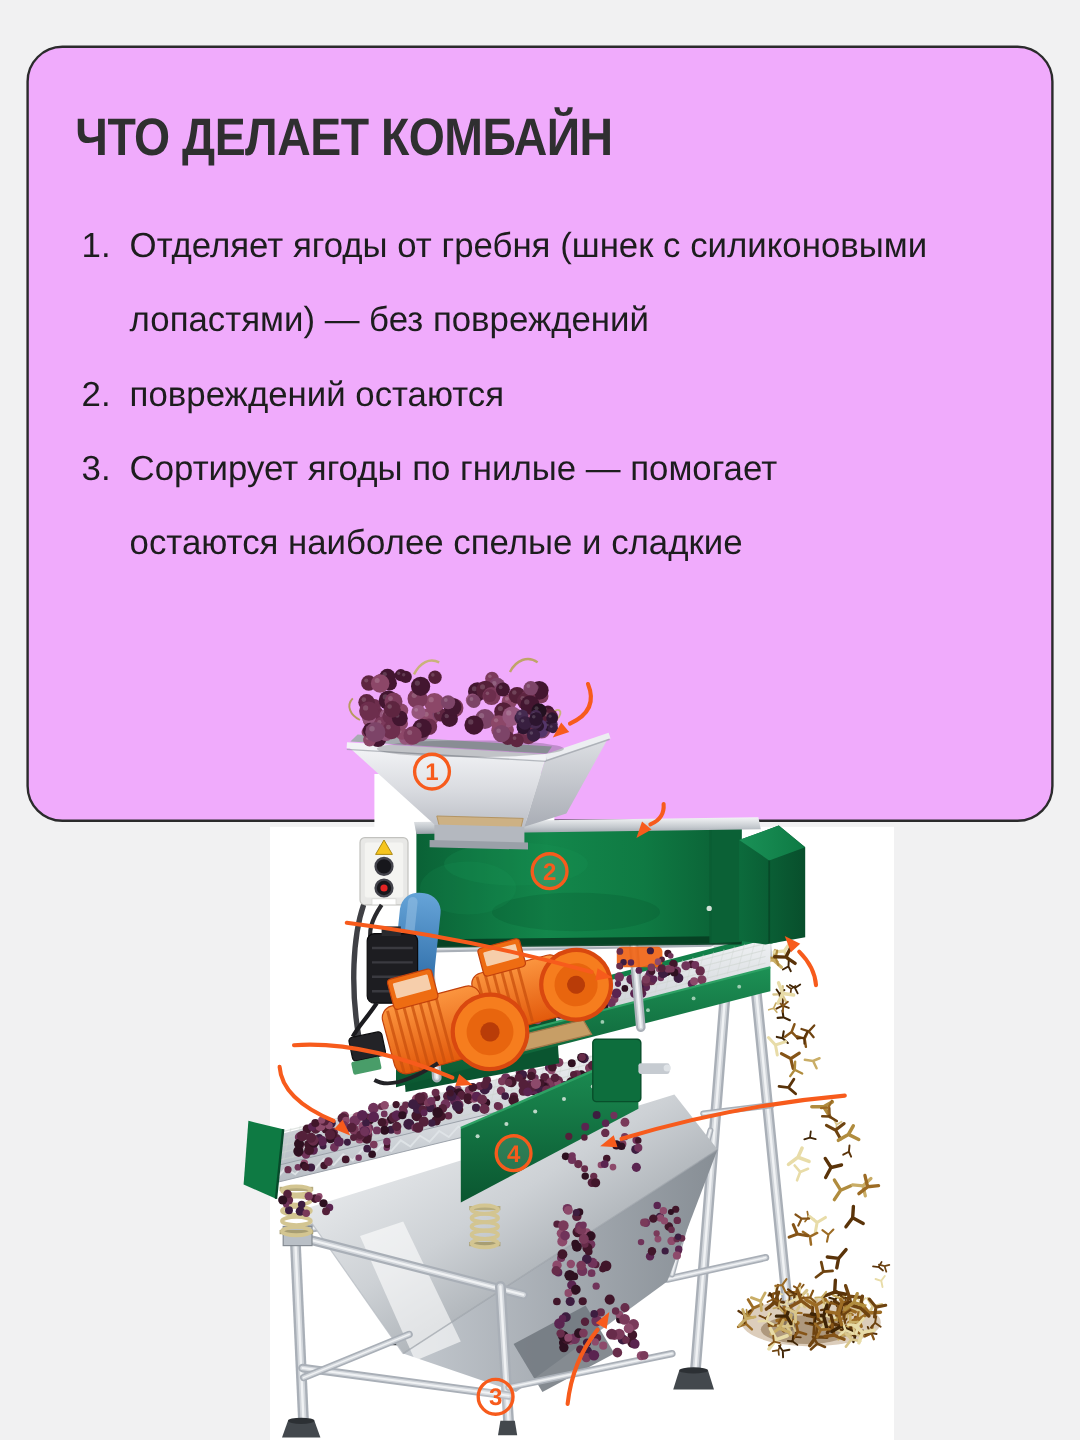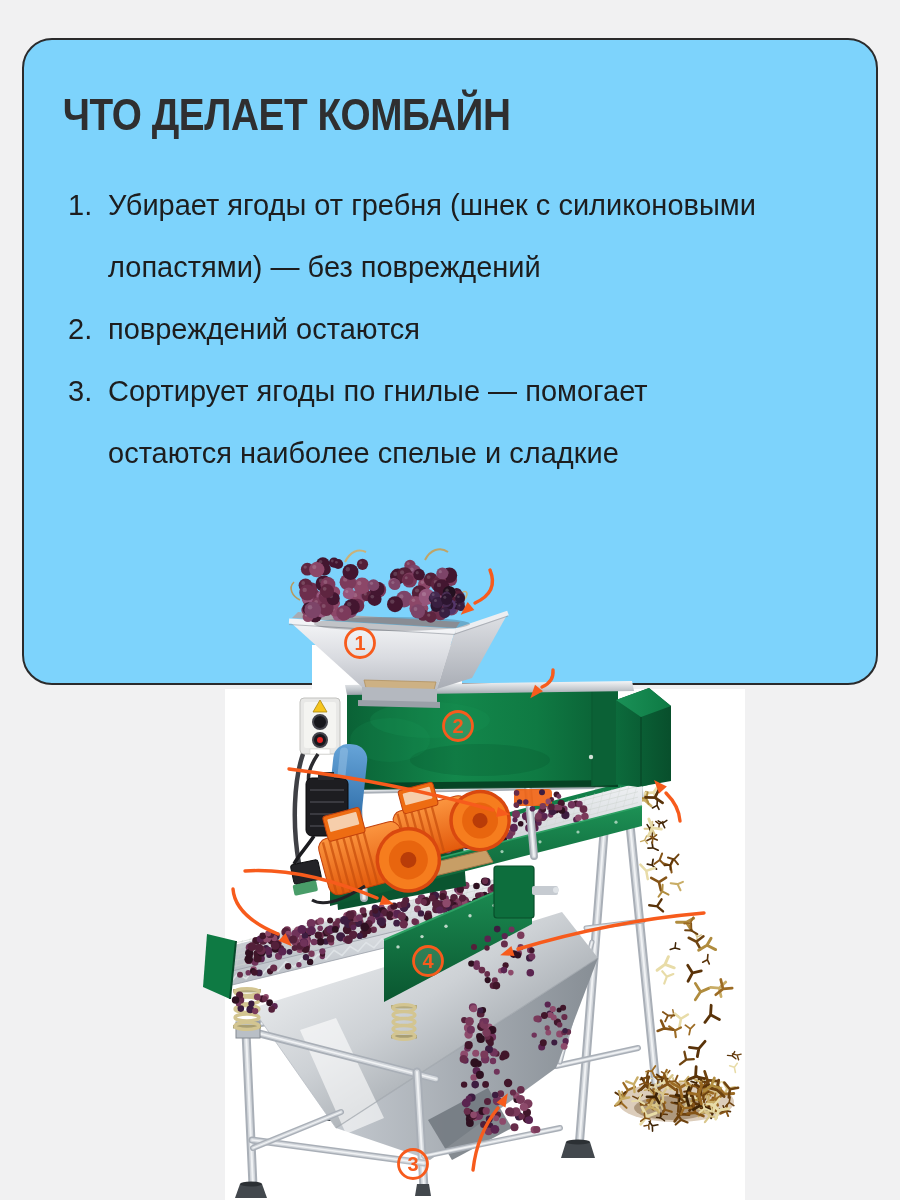--- a/index.html
+++ b/index.html
@@ -1,40 +1,40 @@
 <!DOCTYPE html>
 <html><head>
 <meta charset="utf-8">
 <style>
   html,body{margin:0;padding:0;}
   .page{position:relative;width:900px;height:1200px;background:#f1f1f2;overflow:hidden;
         font-family:"Liberation Sans",sans-serif;}
   .card{position:absolute;left:22px;top:38px;width:856px;height:647px;box-sizing:border-box;
-        border:2.4px solid #2b2b2c;border-radius:30px;background:#7dd3fc;}
+        border:2.4px solid #2b2b2c;border-radius:30px;background:#f0abfc;}
   .title{margin:0;padding:50px 44px 0 44px;font-size:44px;line-height:50px;font-weight:700;
          color:#2f2f30;letter-spacing:-0.5px;white-space:nowrap;
          transform:scaleX(.88);transform-origin:0 50%;}
   .list{margin:34px 0 0 0;padding:0 0 0 44px;list-style:none;}
   .item{display:flex;align-items:flex-start;color:#1d1d1e;font-size:29px;line-height:62px;}
   .num{width:40px;flex:none;}
   .ln{display:block;white-space:nowrap;}
   .figure{position:absolute;left:190px;top:545px;width:560px;height:655px;}
 </style>
 </head>
 <body>
 
 <div class="page">
 
   <section class="card">
     <h1 class="title">ЧТО ДЕЛАЕТ КОМБАЙН</h1>
     <ol class="list">
       <li class="item">
         <span class="num">1.</span>
         <span class="txt">
-          <span class="ln">Убирает ягоды от гребня (шнек с силиконовыми</span>
+          <span class="ln">Отделяет ягоды от гребня (шнек с силиконовыми</span>
           <span class="ln">лопастями) — без повреждений</span>
         </span>
       </li>
       <li class="item">
         <span class="num">2.</span>
         <span class="txt">
           <span class="ln">повреждений остаются</span>
         </span>
       </li>
       <li class="item">

